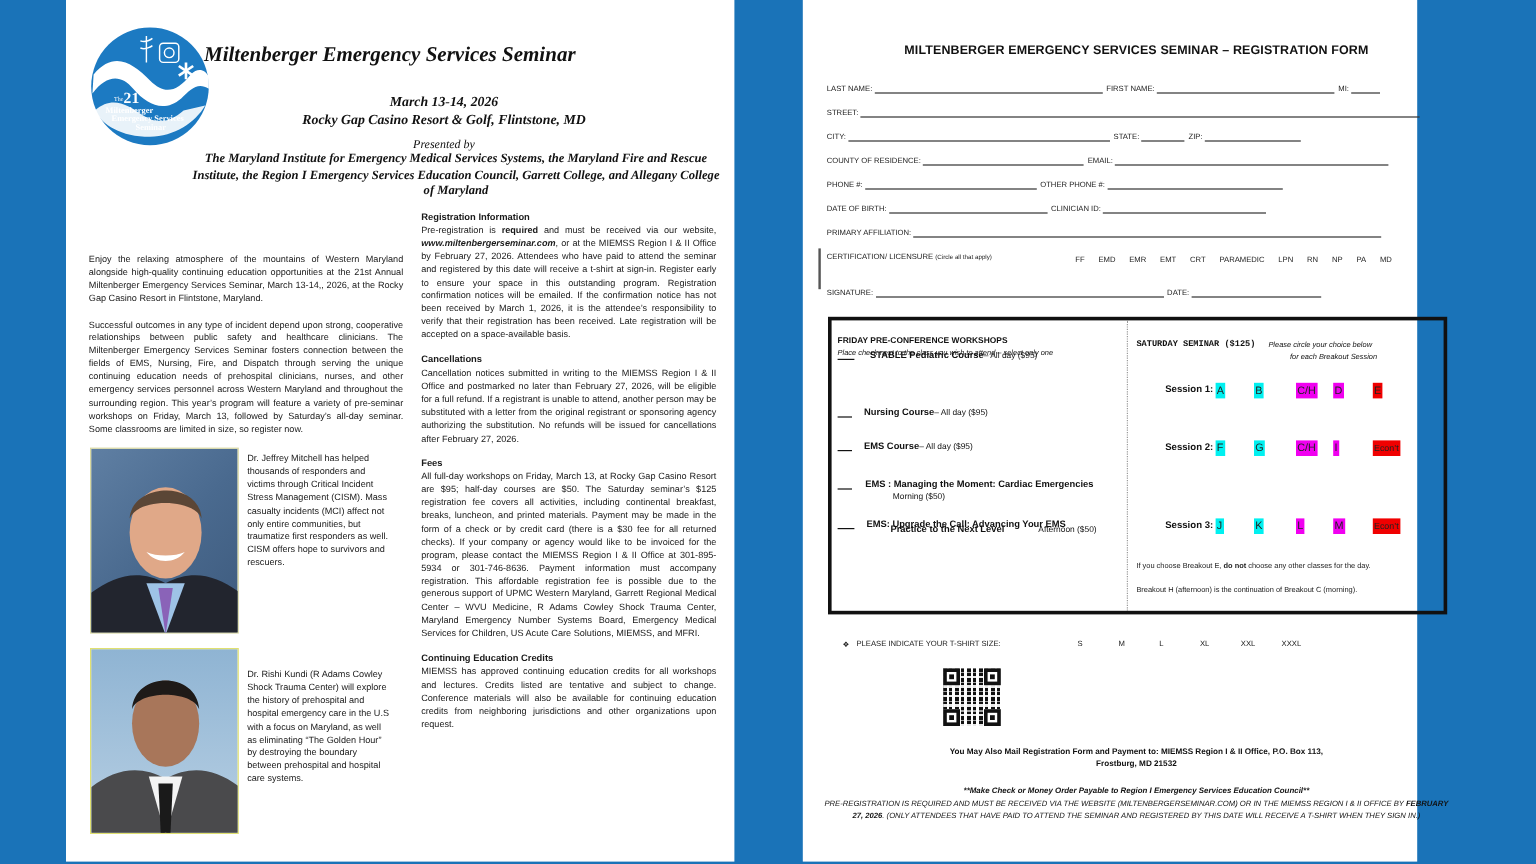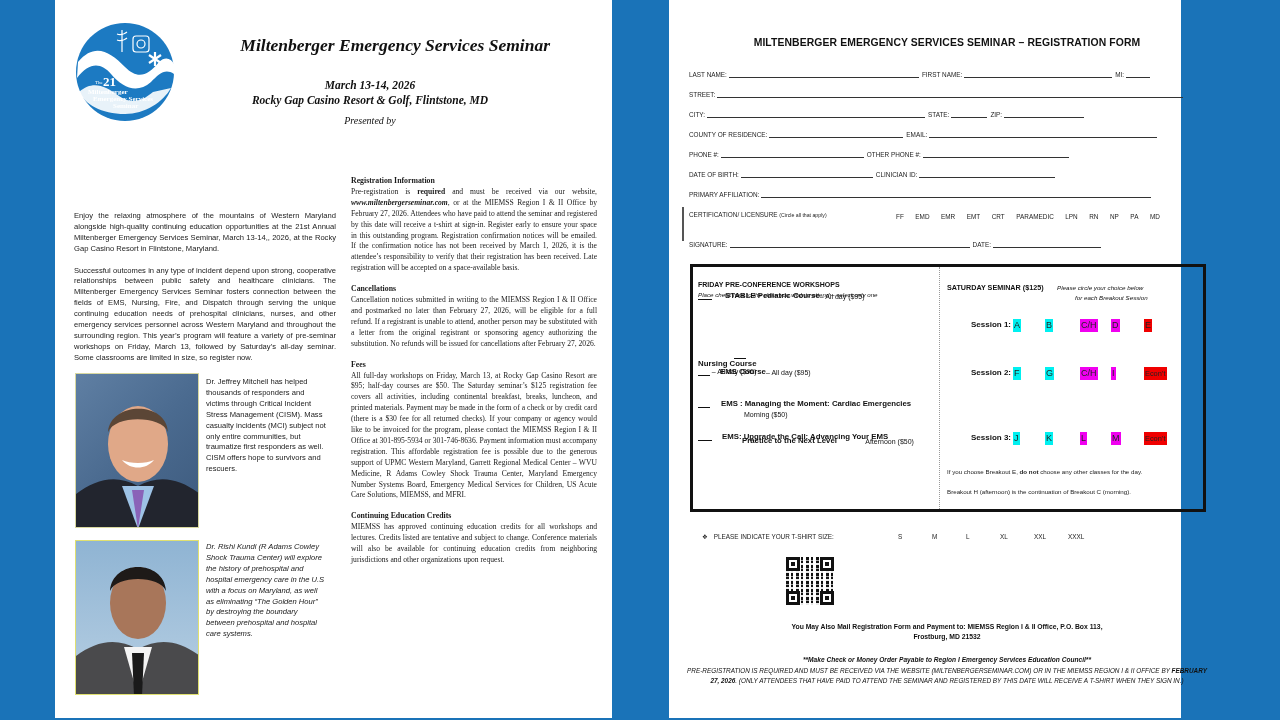--- a/index.html
+++ b/index.html
@@ -5,41 +5,41 @@
   * { box-sizing: border-box; margin: 0; padding: 0; }
   html, body { width: 1280px; height: 720px; overflow: hidden; }
   body { background: #1a73b8; position: relative; font-family: "Liberation Sans", sans-serif; color: #111; }
 
   .page { position: absolute; background: #fff; top: 0; height: 718px; }
   #left-page { left: 55px; width: 557px; }
   #right-page { left: 669px; width: 512px; padding-left: 39px; }
 
   
   .logo { position: absolute; left: 20px; top: 22px; width: 100px; height: 100px; }
-  .title-main { position: absolute; left: 115px; top: 35px; width: 380px; text-align: right;
+  .title-main { position: absolute; left: 115px; top: 35px; width: 380px; text-align: left;
     font-family: "Liberation Serif", serif; font-style: italic; font-weight: bold; font-size: 17.5px; }
   .event-dates { position: absolute; left: 140px; top: 78px; width: 350px; text-align: center;
     font-family: "Liberation Serif", serif; font-style: italic; font-weight: bold; font-size: 11.5px; line-height: 15px; }
   .presented { position: absolute; left: 140px; top: 115px; width: 350px; text-align: center;
     font-family: "Liberation Serif", serif; font-style: italic; font-size: 10px; }
   .presenters { position: absolute; left: 100px; top: 126px; width: 450px; text-align: center;
     font-family: "Liberation Serif", serif; font-style: italic; font-weight: bold; font-size: 10.5px; line-height: 13.5px; }
 
   .col-text { font-family: "Liberation Sans", sans-serif; font-size: 7.6px; line-height: 10.9px; color: #1a1a1a; text-align: justify; }
   .intro { position: absolute; left: 19px; top: 175px; width: 262px; margin-top: 36px; }
   .intro p { margin-bottom: 10.9px; }
 
   .speaker-photo { position: absolute; left: 20px; width: 124px; height: 155px; border: 1px solid #d8d8a0; overflow: hidden; }
   #photo-1 { top: 373px; background: linear-gradient(135deg, #5f7fa3 0%, #4a6a8f 50%, #3d5a7d 100%); }
   #photo-2 { top: 540px; background: linear-gradient(180deg, #8fb4d3 0%, #b7cfe3 100%); border-color: #e0e070; }
   .speaker-bio { position: absolute; left: 151px; width: 120px; font-size: 7.6px; line-height: 10.9px; color: #1a1a1a; }
   #bio-1 { top: 377px; }
-  #bio-2 { top: 542px; font-style: italic; }
-
-  .right-col { position: absolute; left: 296px; top: 176px; width: 246px; font-family: Liberation Serif, serif; }
+  #bio-2 { top: 557px; }
+
+  .right-col { position: absolute; left: 296px; top: 176px; width: 246px; }
   .right-col h4 { font-size: 7.8px; font-weight: bold; line-height: 10.9px; }
   .right-col p { margin-bottom: 10px; }
 
   
   .form-title { position: absolute; left: 0; top: 37px; width: 556px; text-align: center; font-weight: bold; font-size: 10.4px; letter-spacing: 0.1px; }
   .form-subtitle { position: absolute; left: 0; top: 51px; width: 556px; text-align: center; font-weight: bold; font-size: 7.2px; }
 
   .field-row { position: absolute; left: 20px; font-size: 6.4px; color: #222; white-space: nowrap; display: flex; align-items: flex-end; }
   .field-label { margin-right: 2px; }
   .field-line { display: inline-block; border-bottom: 0.8px solid #333; height: 8px; margin-right: 3px; }
@@ -53,21 +53,21 @@
   .session-box { position: absolute; left: 21px; top: 264px; width: 516px; height: 248px; border: 3px solid #111; }
   .session-divider { position: absolute; left: 246px; top: 0; width: 0; height: 242px; border-left: 1px dotted #999; }
   .fri-head { position: absolute; left: 5px; top: 14px; font-size: 7px; font-weight: bold; }
   .fri-sub { position: absolute; left: 5px; top: 24px; font-size: 6.2px; font-style: italic; }
   .workshop { position: absolute; left: 5px; font-size: 7.8px; display: flex; align-items: flex-end; }
   .workshop .blank { display: inline-block; border-bottom: 1px solid #111; width: 12px; margin-right: 12px; height: 8px; }
   .workshop b { font-weight: bold; }
   .workshop .price { font-size: 7px; }
   .workshop-extra { position: absolute; font-size: 7px; }
 
-  .sat-head { position: absolute; left: 254px; top: 16px; font-size: 7.2px; font-weight: bold; }
+  .sat-head { position: absolute; left: 254px; top: 16px; font-size: 7.2px; font-weight: bold; font-family: Liberation Mono, monospace; }
   .sat-note { position: absolute; left: 364px; top: 16px; font-size: 6.2px; font-style: italic; line-height: 10px; }
   .sat-note span { display: block; }
   .sat-note span + span { padding-left: 18px; }
   .session-row { position: absolute; left: 254px; height: 14px; width: 250px; }
   .session-label { position: absolute; left: 0; top: 1px; font-size: 8px; font-weight: bold; margin-left: 24px; }
   .chip { position: absolute; top: 0; height: 13px; font-size: 9px; line-height: 13px; padding: 0 1px; color: #222; }
   .chip.cyan { background: #00f0f0; }
   .chip.magenta { background: #f000f0; }
   .chip.red { background: #f00000; }
   .chip.econ { font-size: 7.4px; }
@@ -123,37 +123,38 @@
     <text x="18" y="79" font-family="Liberation Serif, serif" font-size="7" font-weight="bold" fill="#fff">Emergency Services</text>
     <text x="38" y="86" font-family="Liberation Serif, serif" font-size="7" font-weight="bold" fill="#fff">Seminar</text>
   </svg>
 
   <div class="title-main">Miltenberger Emergency Services Seminar</div>
   <div class="event-dates">
     <div>March 13-14, 2026</div>
     <div>Rocky Gap Casino Resort &amp; Golf, Flintstone, MD</div>
   </div>
   <div class="presented">Presented by</div>
+  <div class="presenters">The Maryland Institute for Emergency Medical Services Systems, the Maryland Fire and Rescue Institute, the Region I Emergency Services Education Council, Garrett College, and Allegany College of Maryland</div>
 
   <div class="intro col-text">
     <p>Enjoy the relaxing atmosphere of the mountains of Western Maryland alongside high-quality continuing education opportunities at the 21st Annual Miltenberger Emergency Services Seminar, March 13-14,, 2026, at the Rocky Gap Casino Resort in Flintstone, Maryland.</p>
     <p>Successful outcomes in any type of incident depend upon strong, cooperative relationships between public safety and healthcare clinicians. The Miltenberger Emergency Services Seminar fosters connection between the fields of EMS, Nursing, Fire, and Dispatch through serving the unique continuing education needs of prehospital clinicians, nurses, and other emergency services personnel across Western Maryland and throughout the surrounding region. This year’s program will feature a variety of pre-seminar workshops on Friday, March 13, followed by Saturday’s all-day seminar. Some classrooms are limited in size, so register now.</p>
   </div>
 
   <div class="speaker-photo" id="photo-1">
     <svg width="124" height="155" viewBox="0 0 124 155">
       <path d="M0,155 L0,120 C20,105 40,100 62,112 C84,100 104,105 124,120 L124,155 Z" fill="#22252e"></path>
       <path d="M46,112 L62,155 L78,112 Z" fill="#9ec3e6"></path>
       <path d="M56,116 L62,155 L68,116 Z" fill="#8a63b8"></path>
       <ellipse cx="62" cy="70" rx="30" ry="38" fill="#e0a888"></ellipse>
       <path d="M32,58 C34,28 90,26 92,58 C86,42 40,40 32,58 Z" fill="#5b4636"></path>
       <path d="M46,86 C54,96 70,96 78,86 C70,90 54,90 46,86 Z" fill="#fff"></path>
     </svg>
   </div>
-  <div class="speaker-bio col-text" id="bio-1" style="text-align:left;">Dr. Jeffrey Mitchell has helped thousands of responders and victims through Critical Incident Stress Management (CISM). Mass casualty incidents (MCI) subject not only entire communities, but traumatize first responders as well. CISM offers hope to survivors and rescuers.</div>
+  <div class="speaker-bio col-text" id="bio-1" style="text-align:left;">Dr. Jeffrey Mitchell has helped thousands of responders and victims through Critical Incident Stress Management (CISM). Mass casualty incidents (MCI) affect not only entire communities, but traumatize first responders as well. CISM offers hope to survivors and rescuers.</div>
 
   <div class="speaker-photo" id="photo-2">
     <svg width="124" height="155" viewBox="0 0 124 155">
       <path d="M0,155 L0,115 C20,100 40,96 62,108 C84,96 104,100 124,115 L124,155 Z" fill="#4a4a4c"></path>
       <path d="M48,106 L62,155 L76,106 Z" fill="#f4f4f4"></path>
       <path d="M56,112 L58,155 L66,155 L68,112 Z" fill="#1a1a1a"></path>
       <ellipse cx="62" cy="62" rx="28" ry="36" fill="#a8765a"></ellipse>
       <path d="M34,50 C36,18 88,18 90,50 C84,34 40,34 34,50 Z" fill="#1e1a18"></path>
     </svg>
   </div>
@@ -255,21 +256,21 @@
     <div class="session-divider"></div>
 
     <div class="fri-head">FRIDAY PRE-CONFERENCE WORKSHOPS</div>
     <div class="fri-sub">Place check next to the class you wish to attend – select only one</div>
 
     <div class="workshop" style="top:24px;">
       <span class="blank" style="width:14px;margin-right:13px;"></span>
       <b>STABLE Pediatric Course</b>
         <span class="price"> – All day ($95)</span>
     </div>
-    <div class="workshop" style="top:84px;flex-direction:column;">
+    <div class="workshop" style="top:72px;">
       <span class="blank" style="margin-right:10px;"></span>
       <b>Nursing Course</b>
         <span class="price"> – All day ($95)</span>
     </div>
     <div class="workshop" style="top:100px;">
       <span class="blank" style="margin-right:10px;"></span>
       <b>EMS Course</b>
         <span class="price"> – All day ($95)</span>
     </div>
     <div class="workshop" style="top:132px;">

